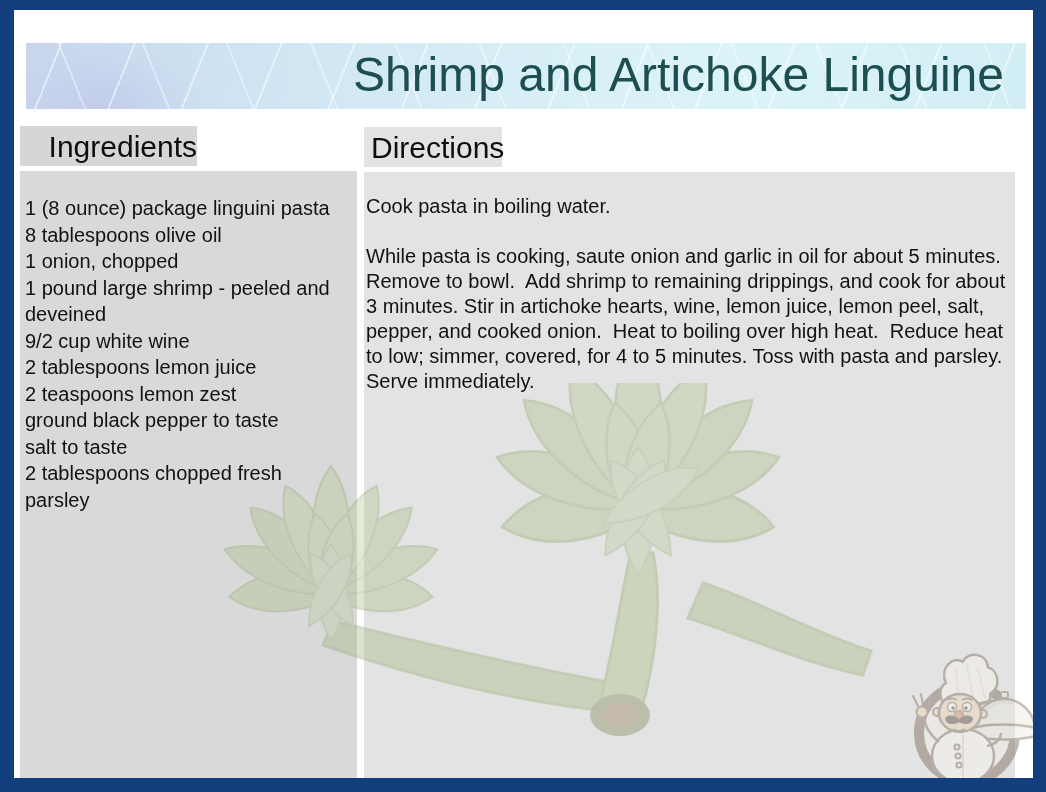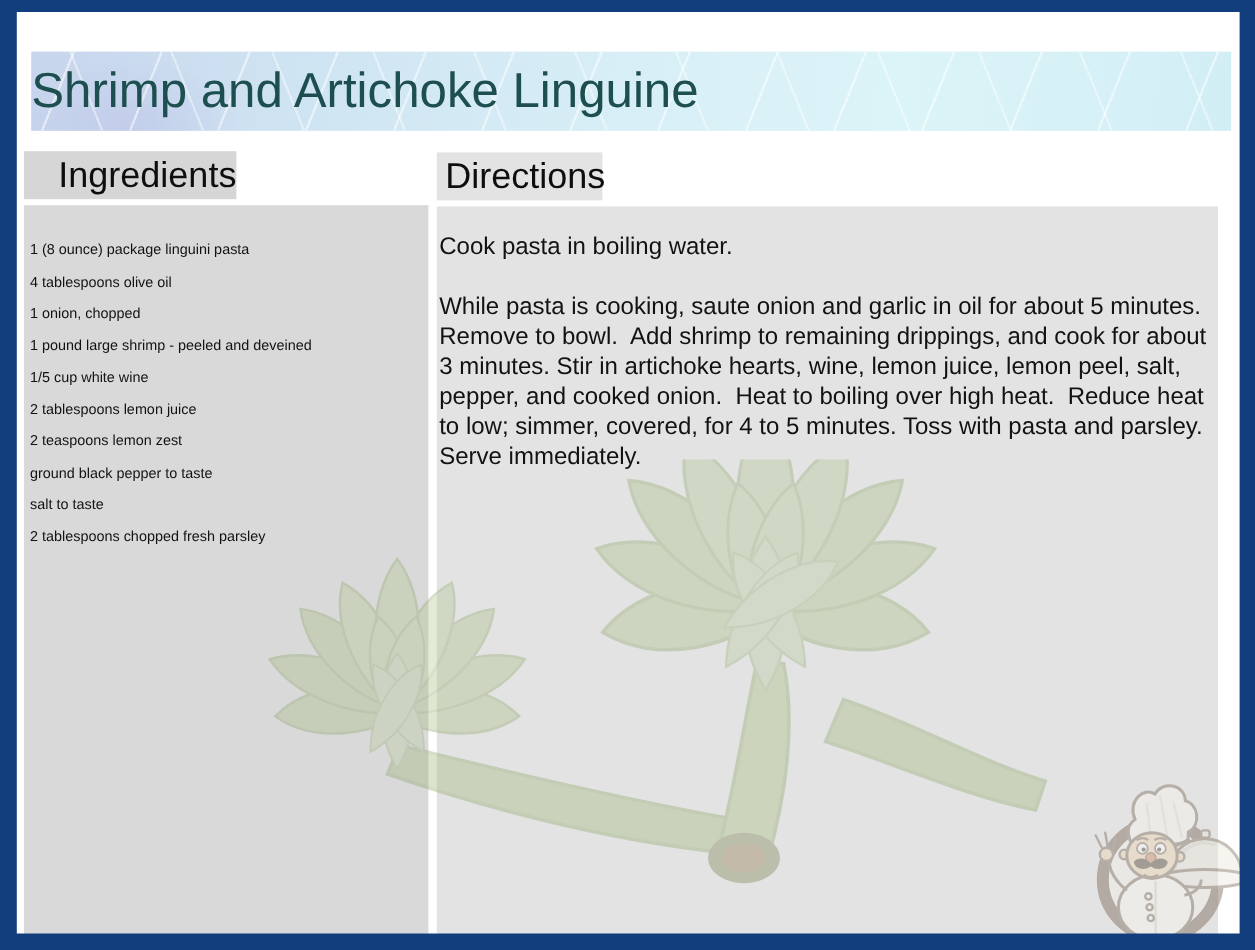--- a/index.html
+++ b/index.html
@@ -31,41 +31,41 @@
     overflow:hidden;
   }
   .header-band::before{
     content:"";position:absolute;inset:0;
     background:
       repeating-linear-gradient(112deg, rgba(255,255,255,0) 0 32px, rgba(255,255,255,.5) 32px 34px, rgba(255,255,255,0) 34px 68px),
       repeating-linear-gradient(-112deg, rgba(255,255,255,0) 0 38px, rgba(255,255,255,.4) 38px 40px, rgba(255,255,255,0) 40px 78px);
   }
   .title{
     position:absolute;inset:0;
-    padding-right:22px;
-    line-height:64px;font-size:41px;letter-spacing:0;
+    text-align:right;padding-right:22px;
+    line-height:64px;font-size:48px;letter-spacing:0;
     color:#1d4e50;
   }
 
   
   .heading-box{
     height:40px;line-height:42px;
     font-size:30px;color:#0e0e0e;
     padding-left:7px;box-sizing:border-box;
     z-index:1;
   }
   .ing-heading{left:20px;top:126px;width:177px;background:#d6d6d6;text-align:right;}
   .dir-heading{left:364px;top:127px;width:138px;background:#e3e3e3;}
 
   
   .panel{box-sizing:border-box;z-index:1;color:#121212;}
   .ing-panel{
     left:20px;top:171px;width:337px;height:609px;background:#d9d9d9;
     padding:24px 9px 0 5px;
-    font-size:12px;line-height:26.5px;
+    font-size:20px;line-height:26.5px;
   }
   .dir-panel{
     left:364px;top:172px;width:651px;height:608px;background:#e3e3e3;
     padding:22px 6px 0 2px;
     font-size:20px;line-height:25px;
   }
   .dir-panel p{margin:0 0 25px 0;white-space:pre-wrap;}
 
   
   .artichokes{left:183px;top:383px;width:700px;height:368px;opacity:.34;z-index:4;pointer-events:none;}
@@ -77,24 +77,24 @@
 <div class="layer header-band">
   <div class="title">Shrimp and Artichoke Linguine</div>
 </div>
 
 <div class="layer heading-box ing-heading">Ingredients</div>
 <div class="layer heading-box dir-heading">Directions</div>
 
 <div class="layer panel ing-panel">
   <div>
       <div>1 (8 ounce) package linguini pasta</div>
-      <div>4 tablespoons olive oil</div>
+      <div>8 tablespoons olive oil</div>
       <div>1 onion, chopped</div>
       <div>1 pound large shrimp - peeled and deveined</div>
-      <div>1/5 cup white wine</div>
+      <div>9/2 cup white wine</div>
       <div>2 tablespoons lemon juice</div>
       <div>2 teaspoons lemon zest</div>
       <div>ground black pepper to taste</div>
       <div>salt to taste</div>
       <div>2 tablespoons chopped fresh parsley</div>
     </div>
 </div>
 
 <div class="layer panel dir-panel">
   <div>

